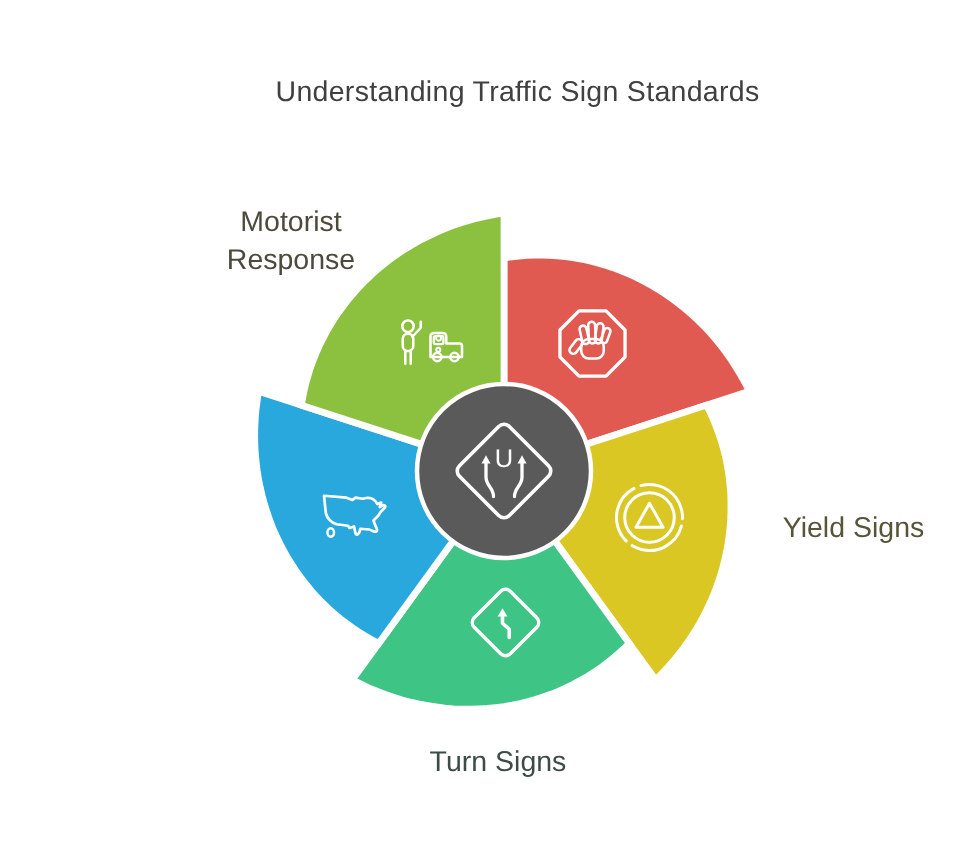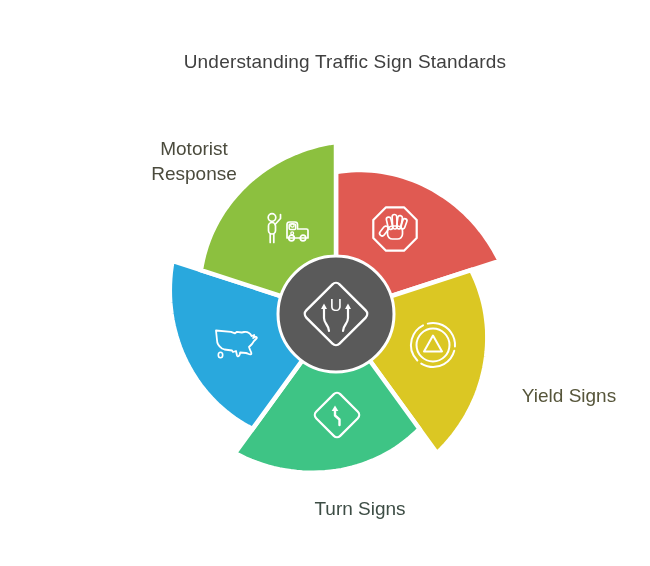--- a/index.html
+++ b/index.html
@@ -8,22 +8,22 @@
     font-family:"Liberation Sans",sans-serif;
   }
   #stage{position:absolute;inset:0;}
   svg{position:absolute;left:0;top:0;}
   .lbl{
     position:absolute;font-size:19px;line-height:25px;text-align:center;
     transform:translateX(-50%);font-weight:400;
   }
   #title{left:345px;top:49px;color:#4a4a4a;white-space:nowrap;font-size:19px;letter-spacing:.2px;}
   #lbl-stop{left:496px;top:146px;color:#5e4846;white-space:nowrap;}
-  #lbl-yield{left:569px;top:340px;color:#56553a;white-space:nowrap;margin-top:43px;}
-  #lbl-turn{left:360px;top:496px;color:#3d4d45;white-space:nowrap;}
+  #lbl-yield{left:569px;top:340px;color:#56553a;white-space:nowrap;}
+  #lbl-turn{left:332px;top:496px;color:#3d4d45;white-space:nowrap;}
   #lbl-consistency{left:96px;top:327px;color:#36485c;width:150px;}
   #lbl-motorist{left:194px;top:122px;color:#4b4b3d;width:120px;margin-top:14px;}
   .ic{stroke:#ffffff;fill:none;stroke-linecap:round;stroke-linejoin:round;}
 </style>
 </head>
 <body>
 
 <div id="stage">
 
   <div id="title" class="lbl" style="color: #404040;">Understanding Traffic Sign Standards</div>

